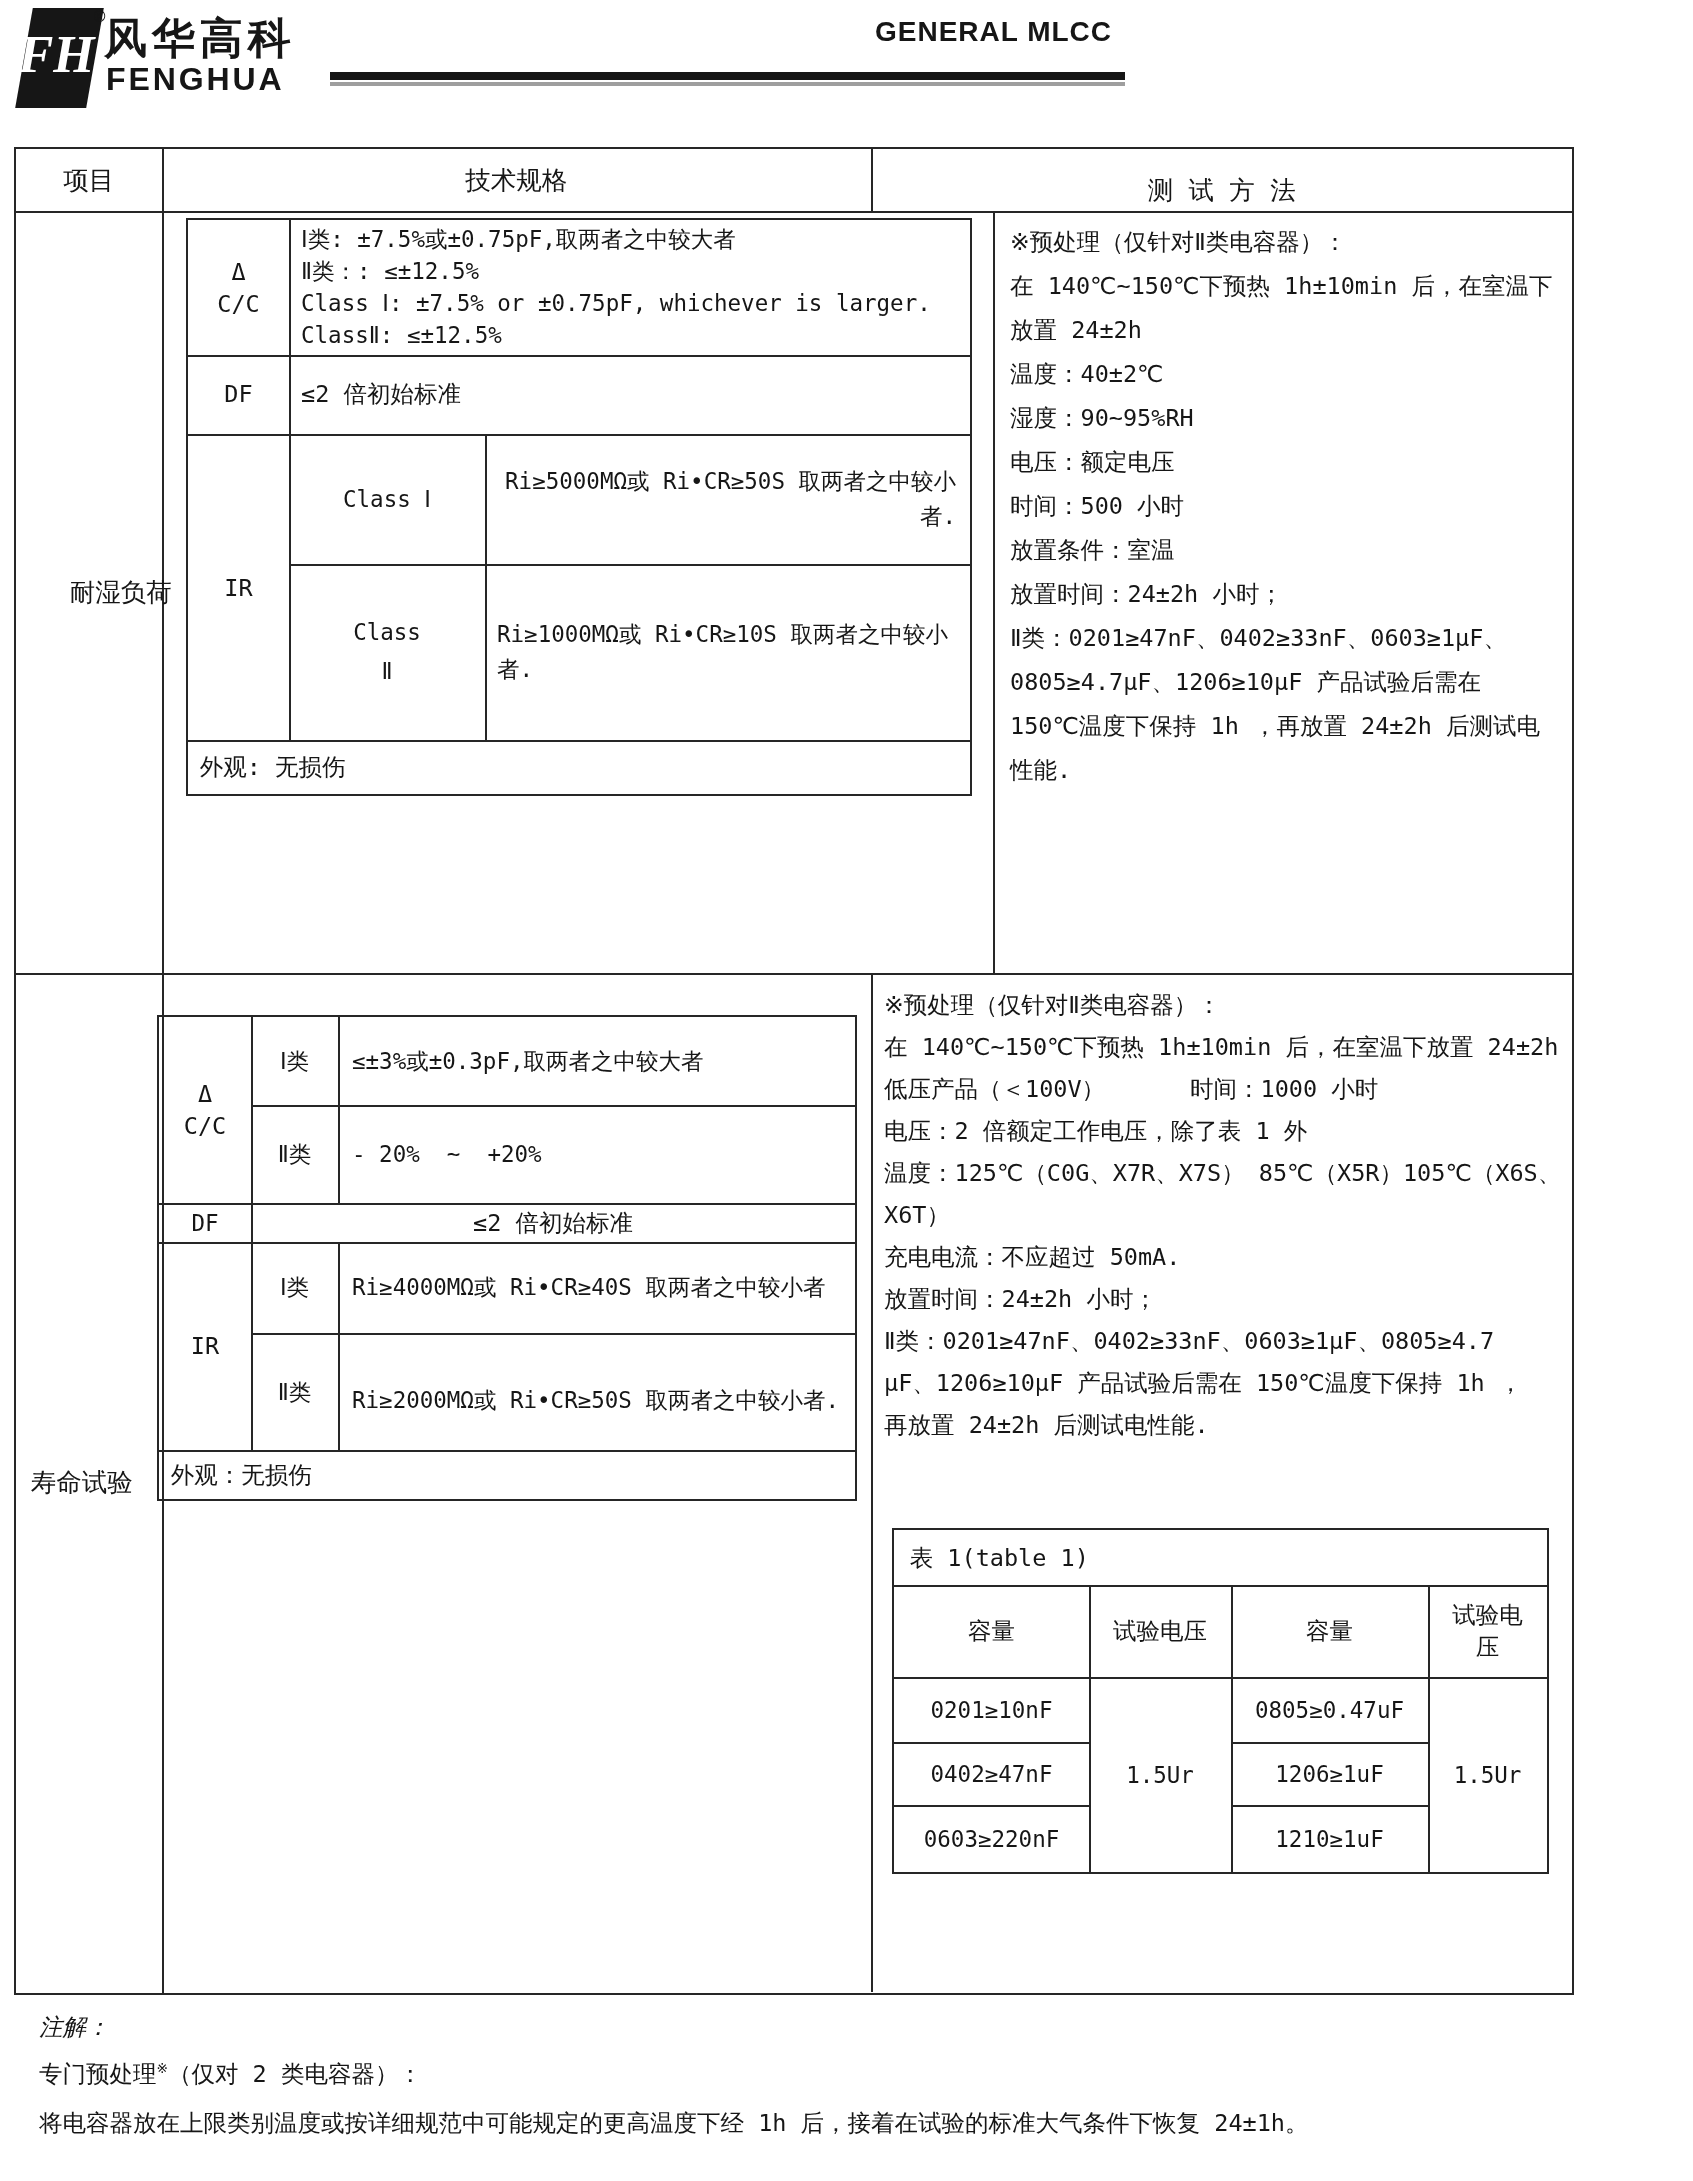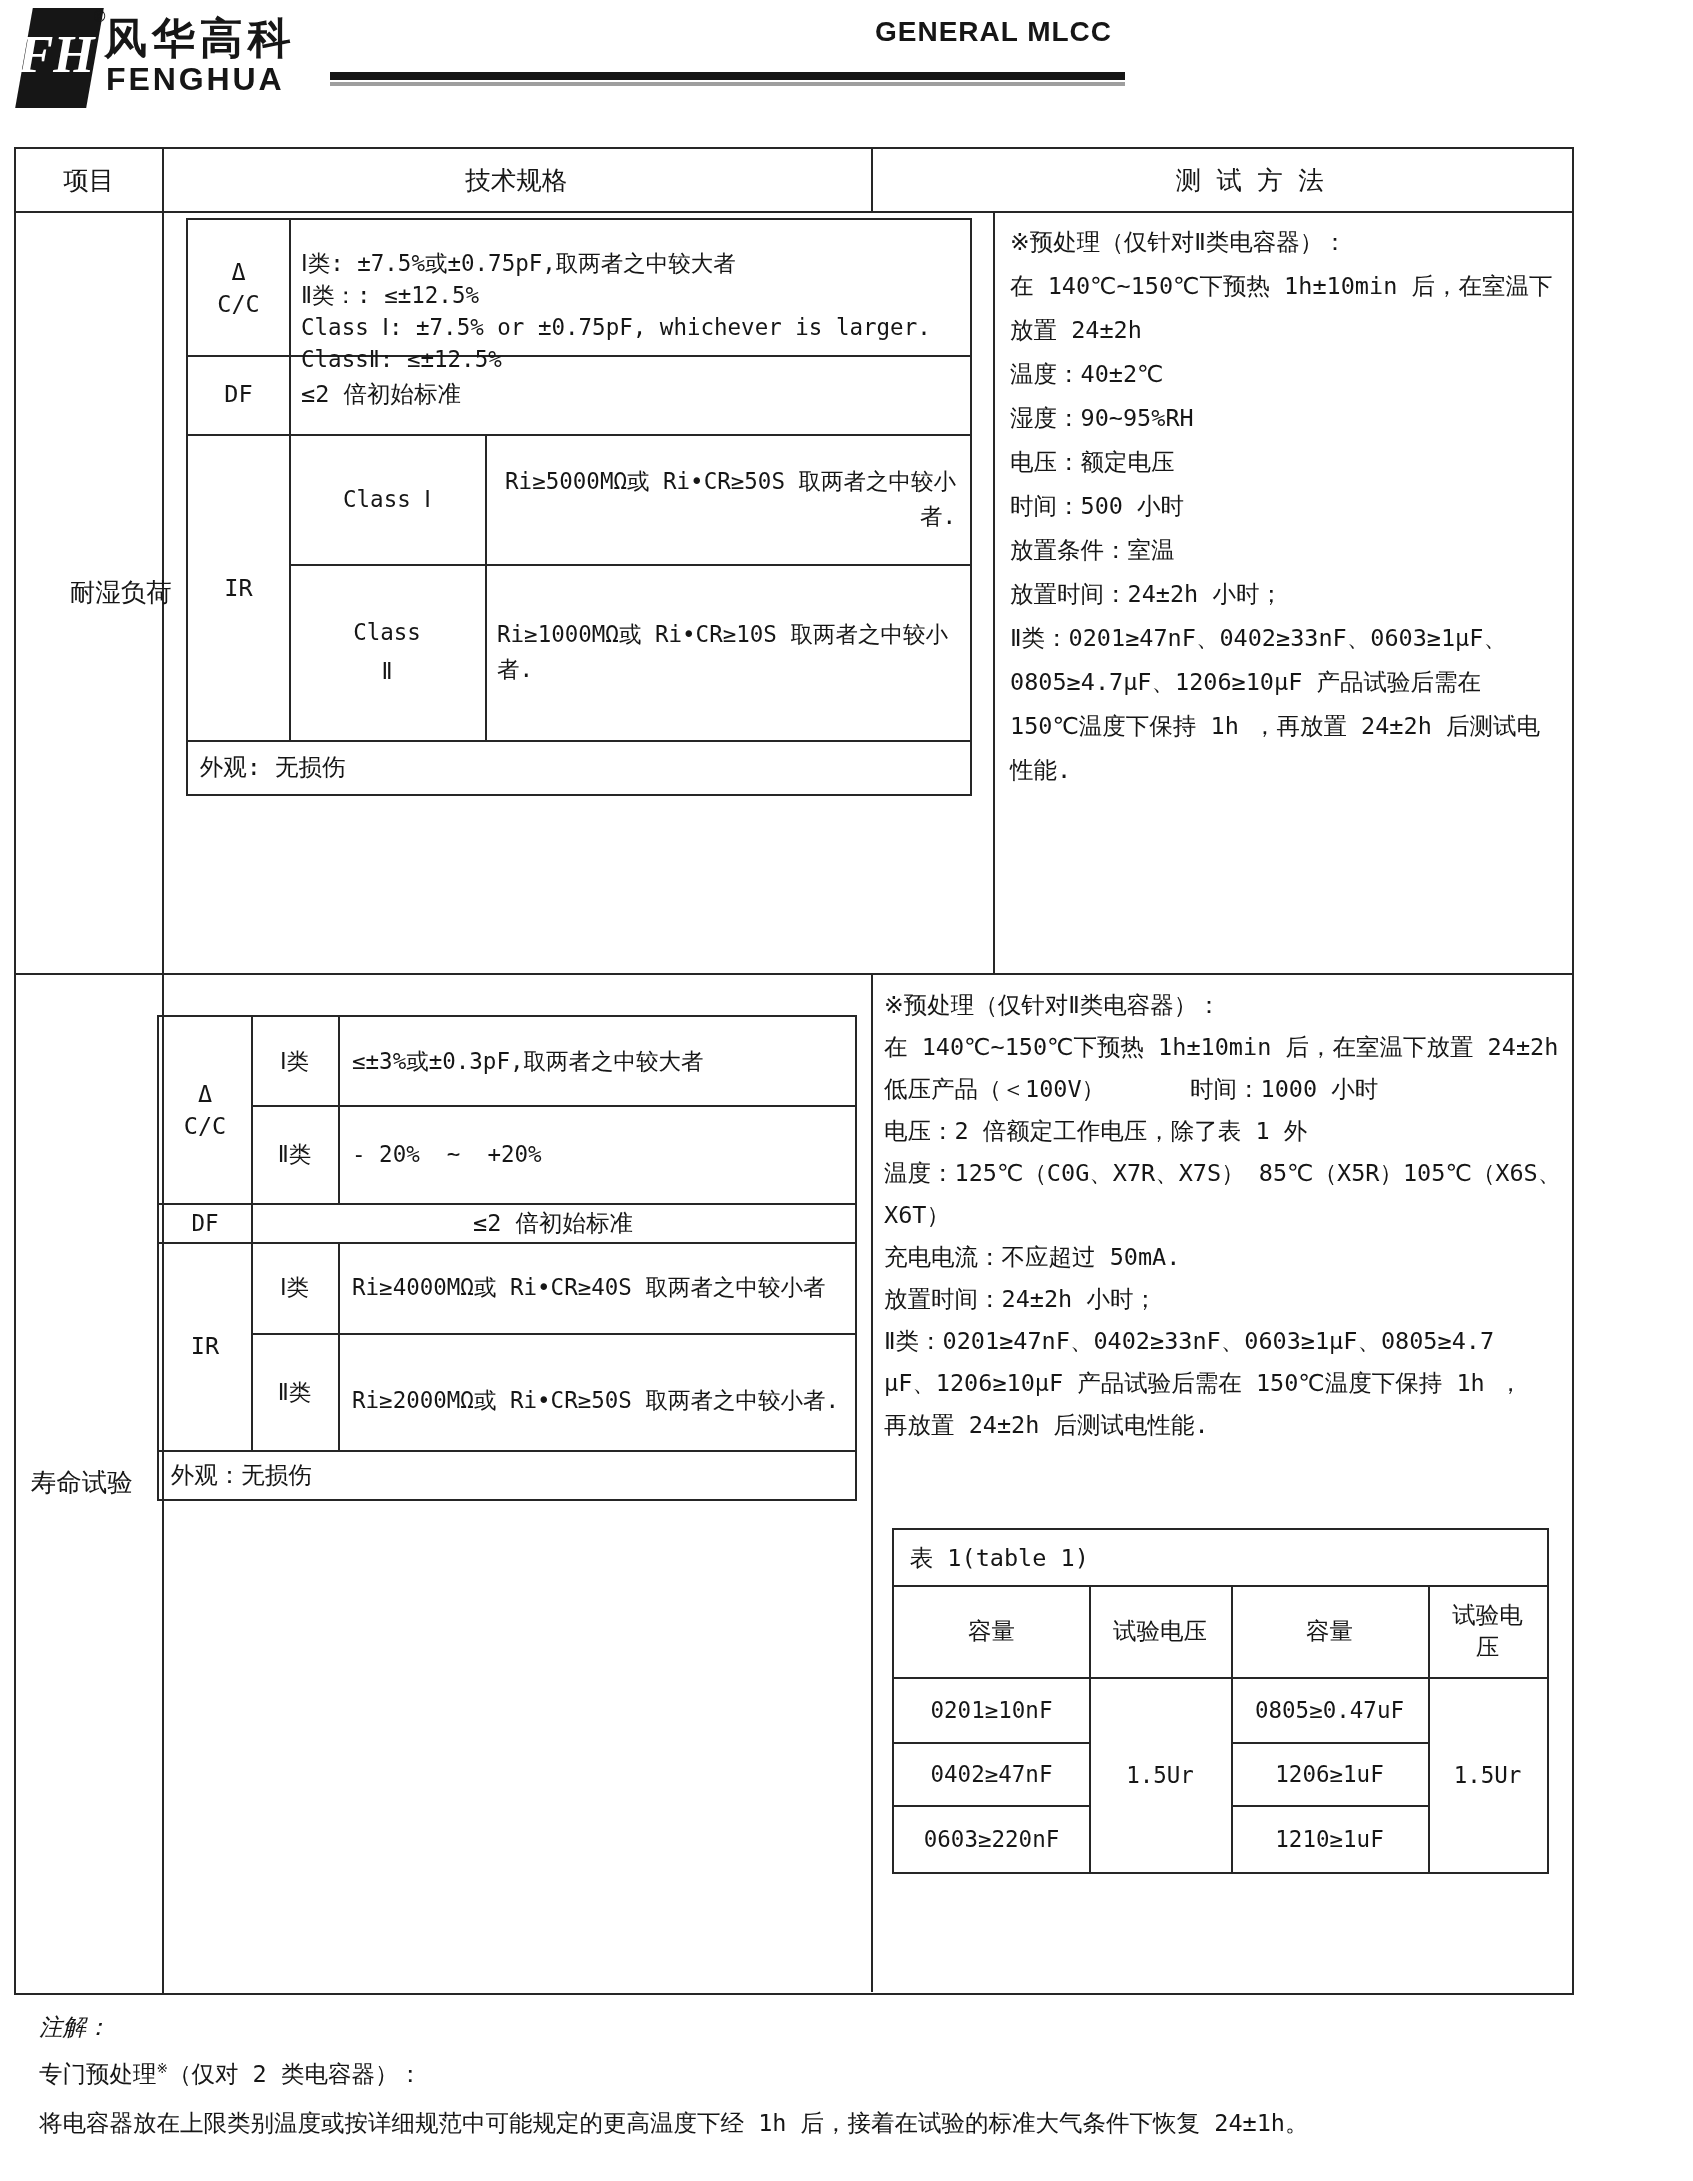--- a/index.html
+++ b/index.html
@@ -45,37 +45,37 @@
 
     <div class="hl" style="top:62px;left:0;width:100%;"></div>
     <div class="hl" style="top:824px;left:0;width:100%;"></div>
     <div class="vl" style="left:146px;top:0;height:100%;"></div>
     <div class="vl" style="left:855px;top:0;height:62px;"></div>
     <div class="vl" style="left:977px;top:62px;height:763px;"></div>
     <div class="vl" style="left:855px;top:824px;height:1019px;"></div>
 
     <div class="abs c f26" style="left:0;top:0;width:146px;height:62px;">项目</div>
     <div class="abs c f26" style="left:146px;top:0;width:709px;height:62px;">技术规格</div>
-    <div class="abs c f26" style="left:855px;top:0;width:702px;height:62px;padding-left:28px;">测 试 方 法</div>
+    <div class="abs c f26" style="left:855px;top:10px;width:702px;height:62px;">测 试 方 法</div>
 
     <div class="abs c f26" style="left:0;top:62px;width:146px;height:763px;padding-left:32px;">耐湿负荷</div>
     <div class="abs c f26" style="left:0;top:824px;width:132px;height:1019px;border-radius:15px;">寿命试验</div>
   </div>
 
   <div class="box" style="left:186px;top:218px;width:786px;height:578px;">
     <div class="hl" style="top:135px;left:0;width:100%;"></div>
     <div class="hl" style="top:214px;left:0;width:100%;"></div>
     <div class="hl" style="top:344px;left:101px;width:calc(100% - 101px);"></div>
     <div class="hl" style="top:520px;left:0;width:100%;"></div>
     <div class="vl" style="left:101px;top:0;height:520px;"></div>
     <div class="vl" style="left:297px;top:214px;height:307px;"></div>
 
     <div class="abs c f24 pre lh33" style="left:0;top:0;width:101px;height:135px;">Δ
 C/C</div>
-    <div class="abs pre f23 lh33" style="left:113px;top:2.9px;width:665px;margin-top:24px;">Ⅰ类: ±7.5%或±0.75pF,取两者之中较大者
+    <div class="abs pre f23 lh33" style="left:113px;top:2.9px;width:665px;">Ⅰ类: ±7.5%或±0.75pF,取两者之中较大者
 Ⅱ类：: ≤±12.5%
 Class Ⅰ: ±7.5% or ±0.75pF, whichever is larger.
 ClassⅡ: ≤±12.5%</div>
 
     <div class="abs c f24" style="left:0;top:135px;width:101px;height:78px;">DF</div>
     <div class="abs vc f24" style="left:113px;top:135px;width:665px;height:78px;">≤2 倍初始标准</div>
 
     <div class="abs c f24" style="left:0;top:214px;width:101px;height:307px;">IR</div>
     <div class="abs c f23" style="left:101px;top:214px;width:196px;height:130px;">Class Ⅰ</div>
     <div class="abs vc pre f23 lh36" style="left:309px;top:214px;width:459px;height:130px;text-align:right;">Ri≥5000MΩ或 Ri•CR≥50S 取两者之中较小者.</div>

